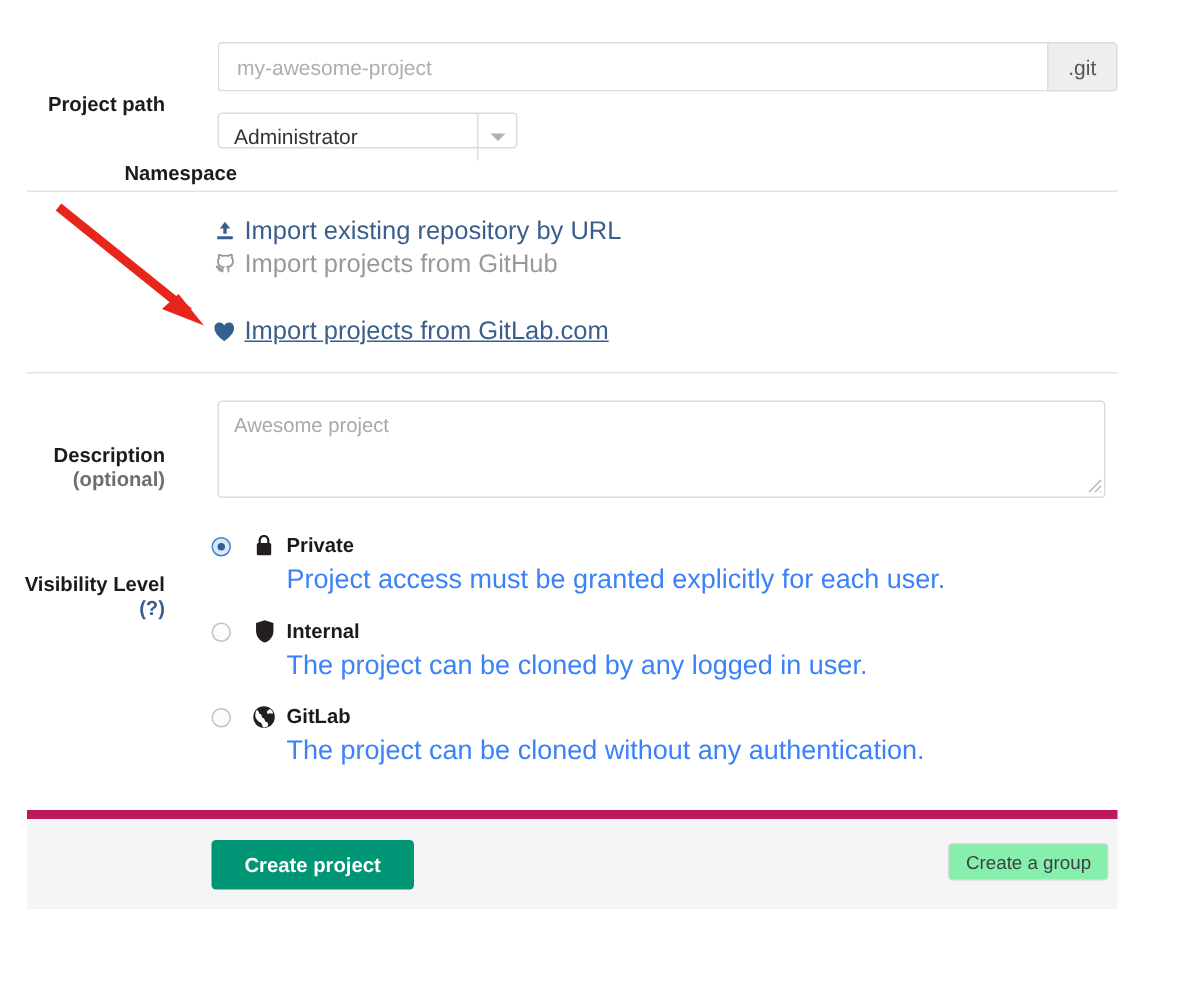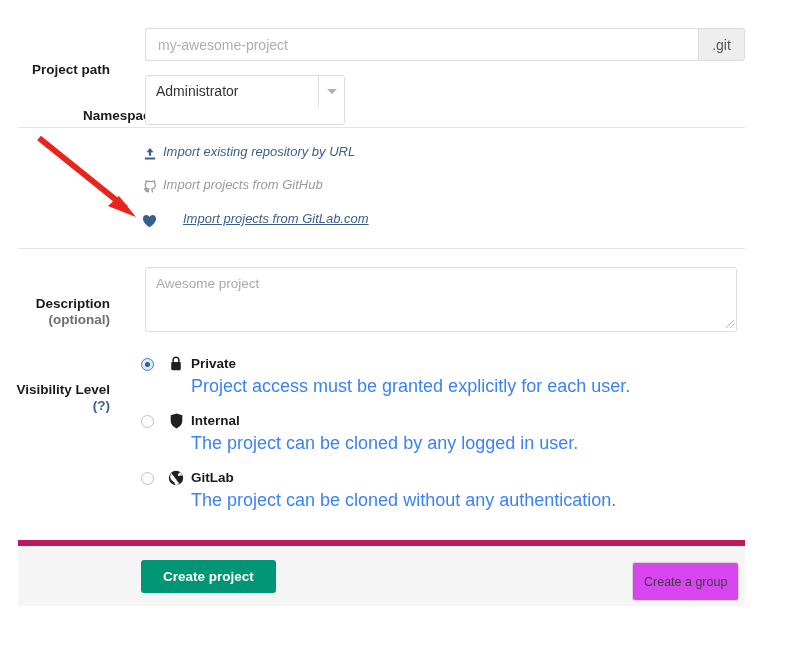--- a/index.html
+++ b/index.html
@@ -92,21 +92,21 @@
   }
 
   
   #namespace-row { top: 75px; height: 36px; }
   #namespace-label { top: 9px; padding-left: 48px; }
   .select-wrap {
     position: absolute;
     left: 145px;
     top: 0;
     width: 200px;
-    height: 50px;
+    height: 24px;
     border: 1px solid #dcdcdc;
     border-radius: 3px;
     background: #fff;
     box-sizing: border-box;
     cursor: pointer;
   }
   .select-value {
     position: absolute;
     left: 10px;
     top: 7px;
@@ -142,39 +142,39 @@
   }
   #divider-1 { top: 127px; }
   #divider-2 { top: 248px; }
 
   
   .import-link {
     position: absolute;
     left: 141px;
     height: 20px;
     display: flex;
-    font-size: 13px;
+    align-items: center;
+    font-size: 17px;
     white-space: nowrap;
-    font-style: italic;
   }
   .import-link .ic {
     width: 17px;
     margin-right: 5px;
     display: inline-flex;
     align-items: center;
     justify-content: center;
   }
   .link-enabled { color: #3b5e8c; cursor: pointer; }
   .link-enabled .lbl { text-decoration: none; }
   .link-hover .lbl { text-decoration: underline; }
   .link-disabled { color: #999999; cursor: default; }
 
   #import-url-link { top: 144px; }
-  #import-github-link { top: 177px; }
-  #import-gitlab-link { top: 211px; gap: 20px; }
+  #import-github-link { top: 166px; }
+  #import-gitlab-link { top: 211px; }
 
   
   #description-row { top: 267px; }
   #description-label { top: 5px; }
   .textarea-box {
     position: absolute;
     left: 145px;
     top: 0;
     width: 592px;
     height: 65px;
@@ -292,23 +292,23 @@
     position: absolute;
     left: 336px;
     top: 21px;
     font-size: 13.5px;
     color: #76797e;
   }
   #create-group-button {
     position: absolute;
     left: 614px;
     top: 16px;
-    height: 39px;
+    height: 25px;
     padding: 0 11px;
-    background: #d946ef;
+    background: #86efac;
     border: 1px solid #d6d6d6;
     border-radius: 3px;
     font-family: "Liberation Sans", sans-serif;
     font-size: 12.5px;
     color: #3c3f45;
     cursor: pointer;
   }
 
   
   #annotation-arrow {

